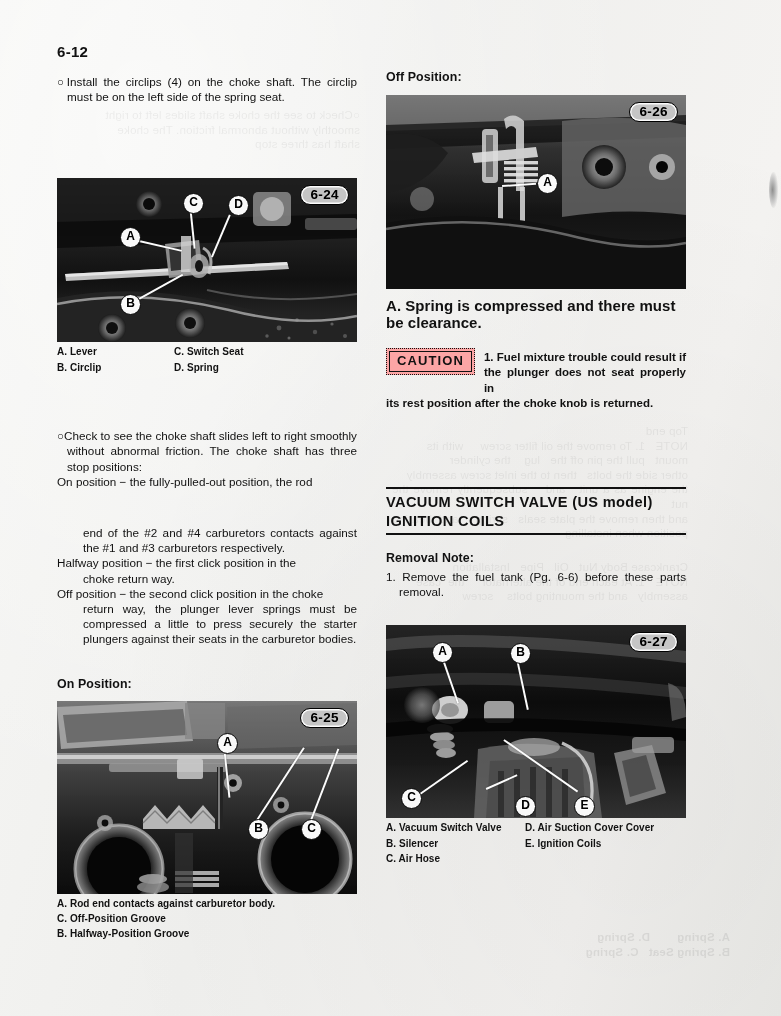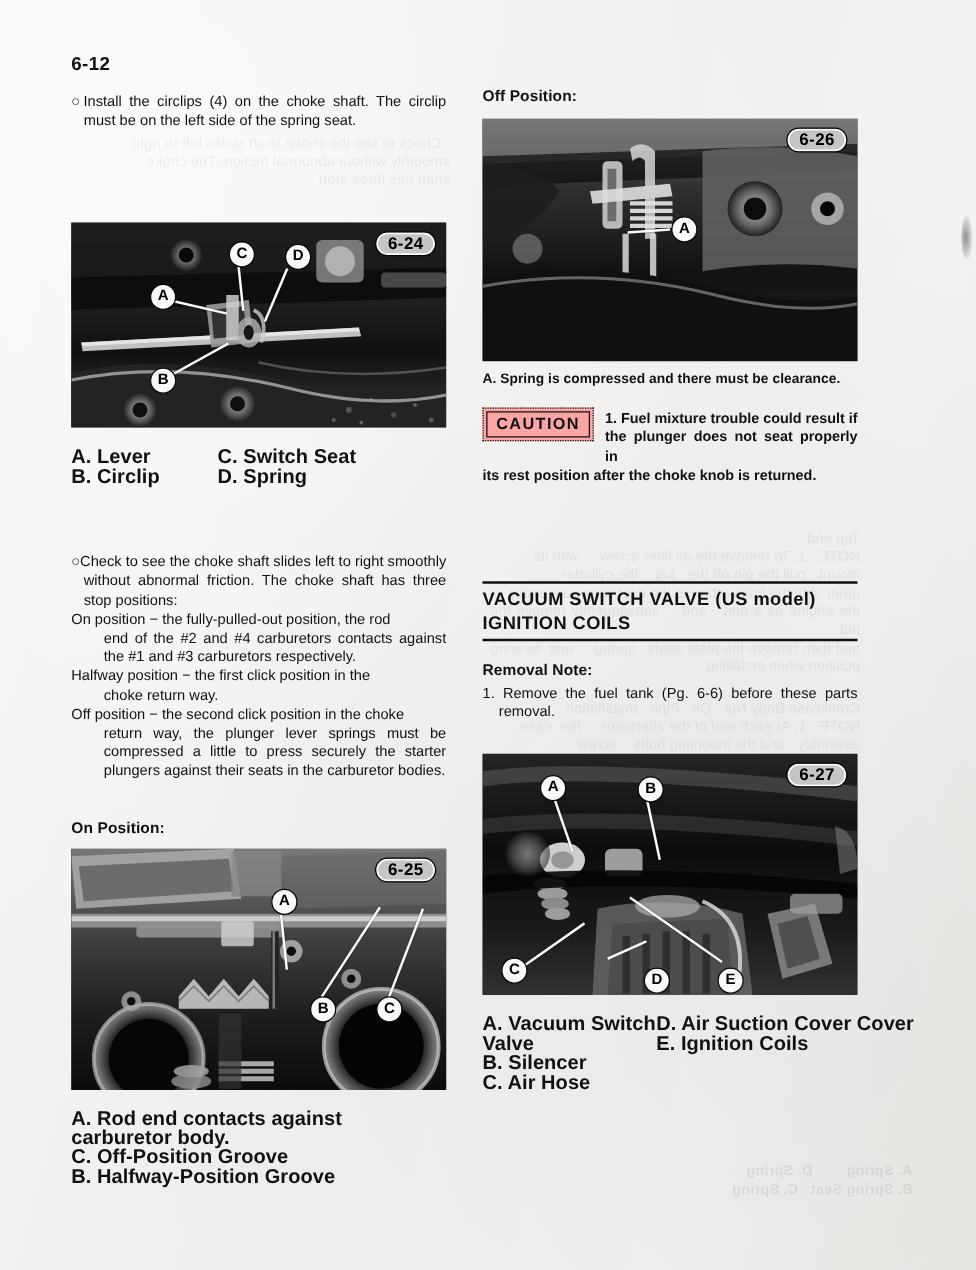--- a/index.html
+++ b/index.html
@@ -127,32 +127,32 @@
   .leader {
     position: absolute;
     height: 1.7px;
     background: #f2f2ef;
     box-shadow: 0 0 1px rgba(0,0,0,.55);
     transform-origin: 0 50%;
     z-index: 4;
   }
 
   .fig-legend {
-    margin-top: 16px;
-    font-size: 16px;
+    margin-top: 2px;
+    font-size: 10px;
     font-weight: bold;
     line-height: 15.4px;
     letter-spacing: .05px;
   }
   .legend-cols { display: flex; }
   .legend-cols .lc { flex: 0 0 auto; }
   .legend-cols .lc:first-child { width: 117px; }
   .fig-caption {
     margin-top: 8px;
-    font-size: 11px;
+    font-size: 15px;
     font-weight: bold;
     letter-spacing: .05px;
   }
 
   
   .caution-wrap { margin-top: 17px; }
   .caution-row { display: flex; align-items: flex-start; }
   .caution-badge {
     flex: 0 0 auto;
     border: 1.6px dotted #111;
@@ -309,21 +309,21 @@
           <div>C. Switch Seat</div>
           <div>D. Spring</div>
         </div>
       </div>
     </div>
 
     <div class="body-text bullet-para" style="margin-top:53px;">○Check to see the choke shaft slides left to right smoothly without abnormal friction. The choke shaft has three stop positions:</div>
 
     <div class="body-text" style="margin-top:0px;">
       <div>On position −  the fully-pulled-out position, the rod</div>
-      <div class="hang2" style="text-align:justify;">end of the #2 and #4 carburetors contacts against the #1 and #3 carburetors respectively.</div>
+      <div class="hang2" style="text-align:justify;margin-top:36px;">end of the #2 and #4 carburetors contacts against the #1 and #3 carburetors respectively.</div>
     </div>
     <div class="body-text">
       <div>Halfway position −   the first click position in the</div>
       <div class="hang2">choke return way.</div>
     </div>
     <div class="body-text">
       <div>Off position −  the second click position in the choke</div>
       <div class="hang2" style="text-align:justify;">return way, the plunger lever springs must be compressed a little to press securely the starter plungers against their seats in the carburetor bodies.</div>
     </div>
 

